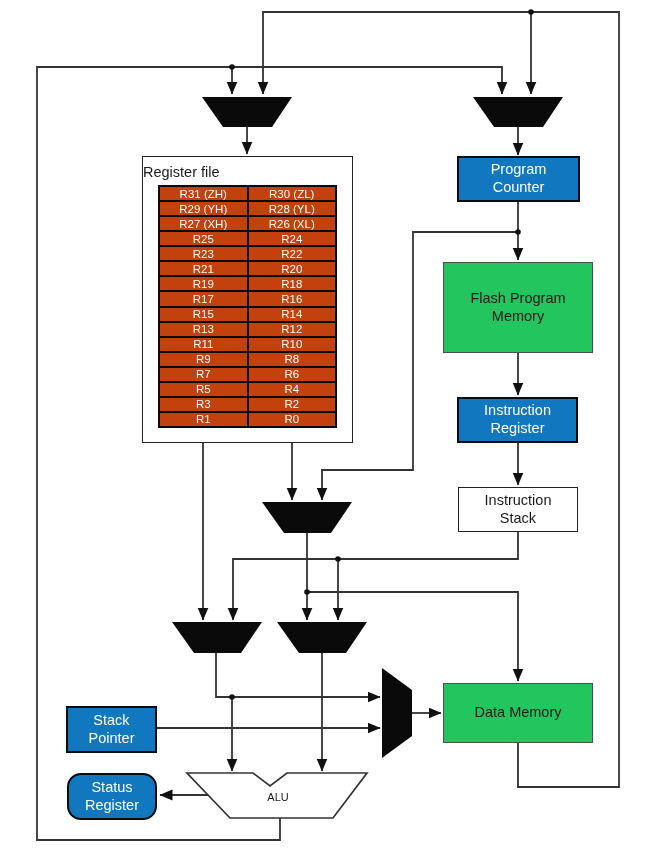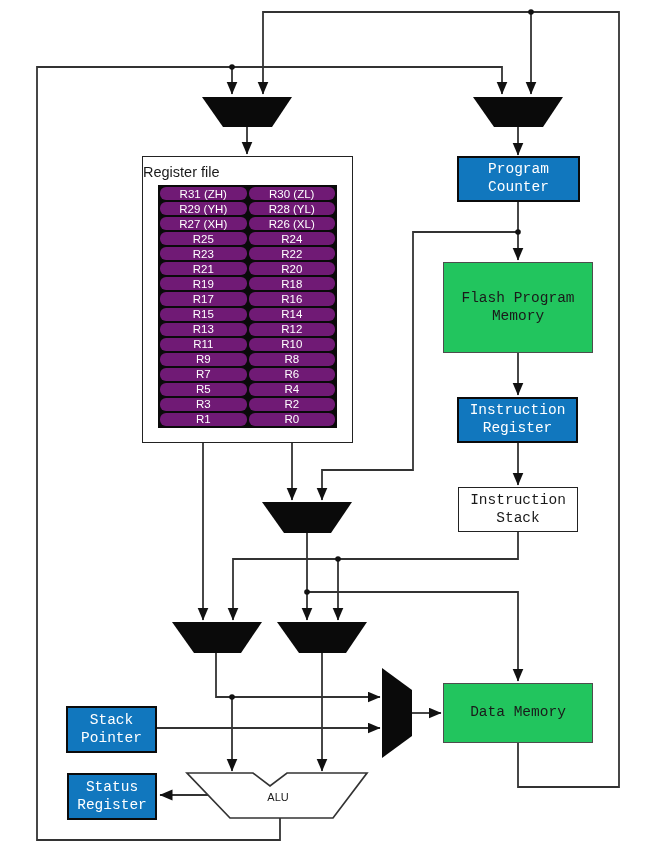--- a/index.html
+++ b/index.html
@@ -3,42 +3,42 @@
 <meta charset="utf-8">
 <style>
   html,body{margin:0;padding:0;background:#ffffff;}
   .stage{
     position:relative;width:668px;height:852px;background:#ffffff;overflow:hidden;
     font-family:"Liberation Sans", sans-serif;
   }
   .stage svg.wires{position:absolute;left:0;top:0;width:668px;height:852px;}
   .blk{
     position:absolute;box-sizing:border-box;display:flex;flex-direction:column;
-    align-items:center;justify-content:center;text-align:center;line-height:1.22;font-family:Liberation Mono, monospace;
+    align-items:center;justify-content:center;text-align:center;line-height:1.22;
   }
   .blk span{display:block;}
   .blue{background:#1177be;border:2px solid #0b0b0b;color:#ffffff;font-size:14.5px;}
   .gray{background:#22c55e;border:1.6px solid #4d4d4d;color:#1a1a1a;font-size:14.5px;}
   .white{background:#ffffff;border:1.6px solid #222222;color:#1a1a1a;font-size:14.5px;}
   .regfile-outer{
     position:absolute;left:142px;top:156px;width:211px;height:287px;box-sizing:border-box;
     background:#ffffff;border:1.6px solid #222222;
   }
   .regfile-title{
     position:absolute;left:0;top:7px;width:100%;text-align:left;
     font-size:14.5px;color:#1a1a1a;
   }
   .reg-grid{
     position:absolute;left:158px;top:185px;width:179px;height:243px;box-sizing:border-box;
     display:grid;grid-template-columns:1fr 1fr;grid-auto-rows:1fr;
     gap:2px;border:2px solid #0a0a0a;background:#0a0a0a;
   }
   .reg-cell{
-    background:#701a75;color:#ffffff;font-size:11.5px;
-    display:flex;align-items:center;justify-content:center;overflow:hidden;border-radius:6px;
+    background:#c2410c;color:#ffffff;font-size:11.5px;
+    display:flex;align-items:center;justify-content:center;overflow:hidden;
   }
   .alu-label{
     position:absolute;left:252px;top:786px;width:52px;height:22px;
     display:flex;align-items:center;justify-content:center;
     font-size:11px;color:#1a1a1a;
   }
 </style>
 </head>
 <body>
 
@@ -170,20 +170,20 @@
 
   <div class="blk blue" style="left:66px;top:706px;width:91px;height:47px;">
     <span>Stack</span>
     <span>Pointer</span>
   </div>
 
   <div class="blk gray" style="left:443px;top:683px;width:150px;height:60px;">
     <span>Data Memory</span>
   </div>
 
-  <div class="blk blue" style="left:67px;top:773px;width:90px;height:47px;">
+  <div class="blk blue" style="left:67px;top:773px;width:90px;height:47px;border-radius:14px;">
     <span>Status</span>
     <span>Register</span>
   </div>
 
   <div class="alu-label">ALU</div>
 
 </div>
 
 </body></html>

